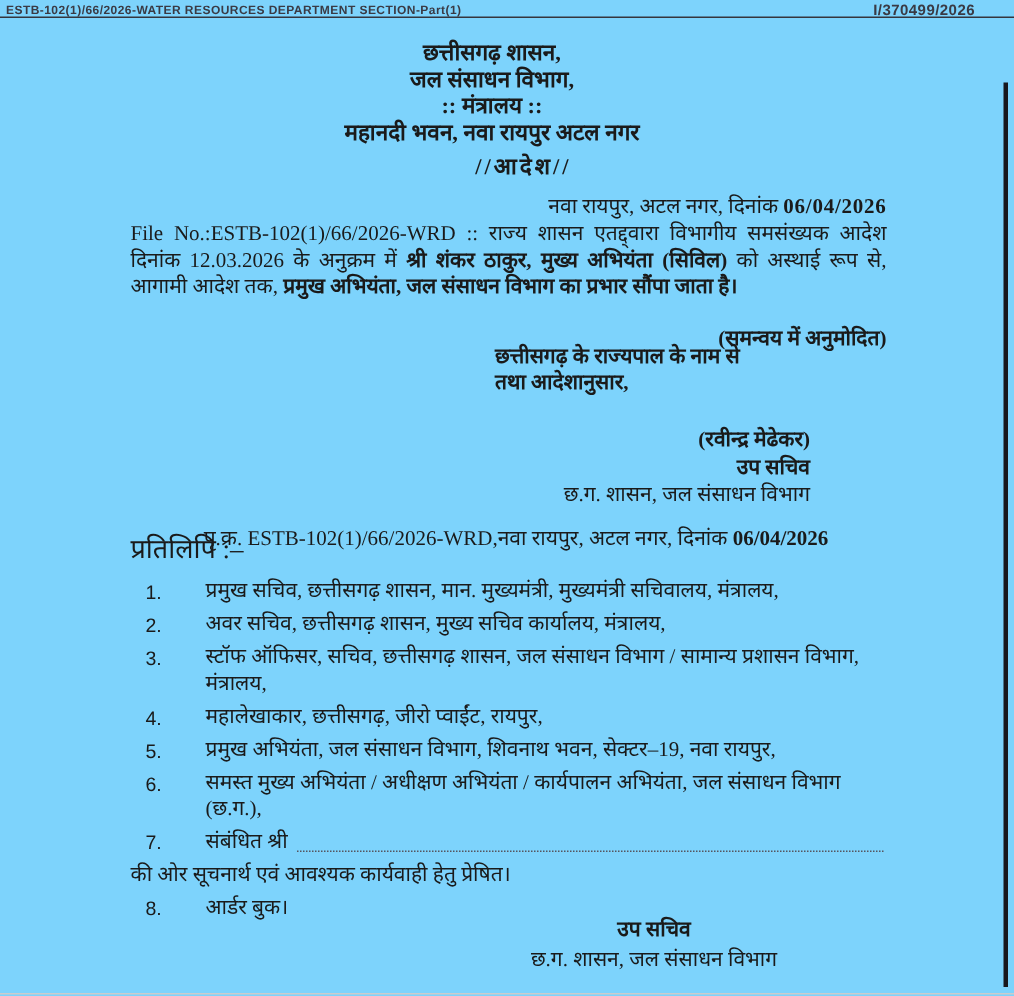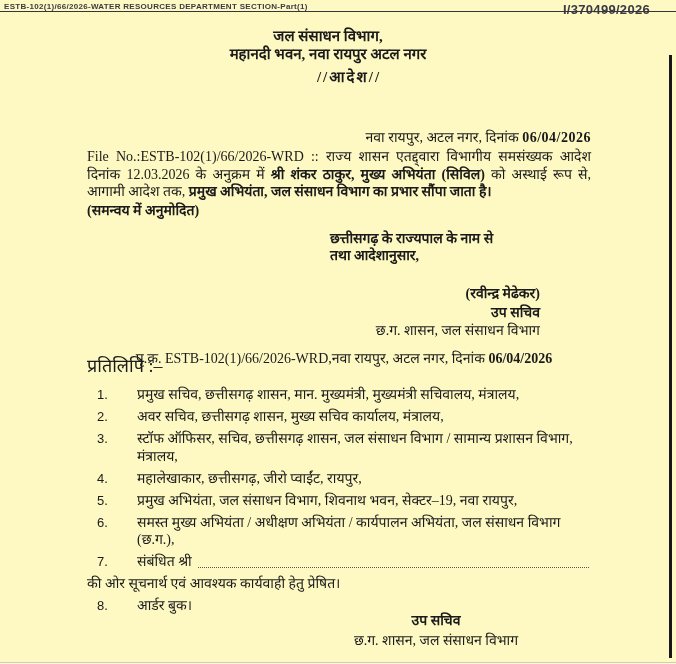--- a/index.html
+++ b/index.html
@@ -1,34 +1,34 @@
 <!DOCTYPE html>
 <html><head>
 <meta charset="utf-8">
 <style>
   * { margin:0; padding:0; box-sizing:border-box; }
   html,body { background:#e8e8e8; }
   .page {
     position:relative;
     width:676px; height:664px;
-    background:#fef9c3;
+    background:#7dd3fc;
     font-family:"Liberation Serif", serif;
     color:#1a1a1a;
     overflow:hidden;
   }
   
   .file-header-left {
     position:absolute; top:2px; left:4px;
     font-family:"Liberation Sans", sans-serif;
     font-size:8px; color:#3a3a44; letter-spacing:.3px; font-weight:bold;
   }
   .file-header-right {
     position:absolute; top:2px; right:26px;
     font-family:"Liberation Sans", sans-serif;
-    font-size:13px; color:#3a3a44; letter-spacing:.3px; font-weight:bold;padding-left:19px;
+    font-size:10px; color:#3a3a44; letter-spacing:.3px; font-weight:bold;padding-left:19px;
   }
   .top-rule {
     position:absolute; top:11px; left:0; right:0; height:1px;
     background:#35353d;
   }
   .right-edge-line {
     position:absolute; top:55px; height:603px; left:669px; width:3px;
     background:#17171c;
   }
   .bottom-rule {
@@ -47,21 +47,21 @@
   .dateline {
     position:absolute; top:127px; left:87px; width:504px;
     text-align:right; font-size:14px;
   }
   .dateline b { letter-spacing:.5px; }
   
   .order-body {
     position:absolute; top:148px; left:87px; width:504px;
     font-size:14px; line-height:17.5px; text-align:justify;
   }
-  .approval { font-weight:bold; text-align:left; margin-top:1px; }
+  .approval { font-weight:bold; text-align:right; margin-top:17px; }
   
   .by-order {
     position:absolute; top:231px; left:330px; width:252px;
     text-align:left; font-weight:bold; font-size:14px; line-height:16.5px;
   }
   
   .digital-sig {
     position:absolute; top:270px; left:228px;
     font-family:"DejaVu Sans", sans-serif;
     font-size:14.5px; line-height:17.5px; color:#111;
@@ -103,21 +103,23 @@
 
 <div class="page">
 
   <div class="file-header-left">ESTB-102(1)/66/2026-WATER RESOURCES DEPARTMENT SECTION-Part(1)</div>
   <div class="file-header-right">I/370499/2026</div>
   <div class="top-rule"></div>
   <div class="right-edge-line"></div>
   <div class="bottom-rule"></div>
 
   <div class="letterhead">
+    <div>छत्तीसगढ़ शासन,</div>
     <div>जल संसाधन विभाग,</div>
+    <div>:: मंत्रालय ::</div>
     <div>महानदी भवन, नवा रायपुर अटल नगर</div>
     <div class="order-title">//आदेश//</div>
   </div>
 
   <div class="dateline"><span>नवा रायपुर, अटल नगर, दिनांक </span><b>06/04/2026</b></div>
 
   <div class="order-body">
     <div><span>File No.:ESTB-102(1)/66/2026-WRD :: राज्य शासन एतद्द्वारा विभागीय समसंख्यक आदेश दिनांक 12.03.2026 के अनुक्रम में </span><b>श्री शंकर ठाकुर, मुख्य अभियंता (सिविल)</b><span> को अस्थाई रूप से, आगामी आदेश तक, </span><b>प्रमुख अभियंता, जल संसाधन विभाग का प्रभार सौंपा जाता है।</b></div>
     <div class="approval">(समन्वय में अनुमोदित)</div>
   </div>

